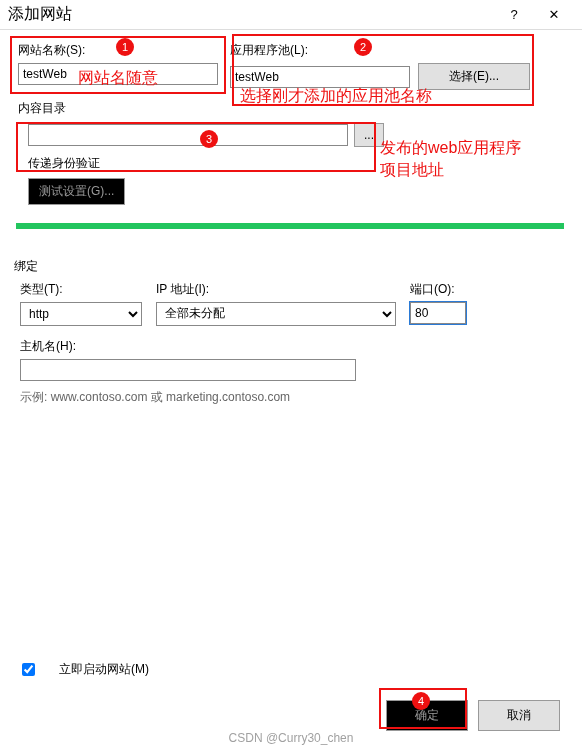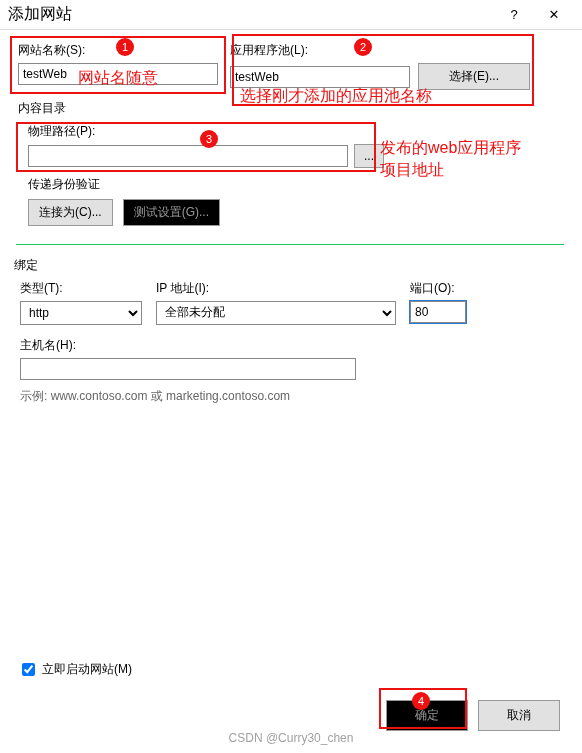--- a/index.html
+++ b/index.html
@@ -42,36 +42,36 @@
     padding: 4px 10px; border: 1px solid #999;
     background: #e1e1e1; cursor: pointer;
     min-width: 76px;
   }
   .btn:disabled { color: #9a9a9a; background: #000000; }
   .btn-select { padding: 4px 30px; }
   .section-label { margin: 8px 0 6px 0; }
   .path-row { display: flex; gap: 6px; align-items: center; }
   .input-path { width: 320px; }
   .btn-browse { min-width: 30px; padding: 4px 8px; }
-  .bind-sep { border-top: 1px solid #22c55e; margin: 18px 0 10px -2px; padding-top: 4px; }
+  .bind-sep { border-top: 6px solid #22c55e; margin: 18px 0 10px -2px; padding-top: 21px; }
   .bind-row { display: flex; gap: 14px; }
   .sel-type { width: 122px; }
   .sel-ip { width: 240px; font-family: Liberation Mono, monospace; }
   .input-port { width: 56px; }
   .input-host { width: 336px; }
   .example { color: #666; margin-top: 8px; }
   .footer {
     position: absolute; bottom: 22px; left: 0; right: 0;
     padding: 0 22px;
     display: flex; justify-content: flex-end; gap: 10px;
   }
   .footer .btn { min-width: 82px; padding: 6px 10px; }
   .startup-row {
     position: absolute; bottom: 74px; left: 18px;
-    display: flex; align-items: center; gap: 4px;
+    display: flex; align-items: center; gap: 21px;
   }
   .watermark {
     position: absolute; bottom: 8px; left: 0; right: 0;
     text-align: center; color: rgba(120,120,120,0.7);
     font-size: 12px;
   }
   
   .anno { position: absolute; border: 2px solid #e11; pointer-events: none; }
   .badge {
     position: absolute; width: 18px; height: 18px; border-radius: 50%;
@@ -104,29 +104,27 @@
       <div style="display:flex; gap:8px; align-items:center;">
         <input type="text" class="input-app-pool" value="testWeb" style="">
         <button class="btn btn-select">选择(E)...</button>
       </div>
     </div>
   </div>
 
   <div class="section-label">内容目录</div>
 
   <div style="margin-left:10px;">
-    <div class="lbl">物理路径(P):</div>
     <div class="path-row">
       <input type="text" class="input-path" value="" style="">
       <button class="btn btn-browse">...</button>
     </div>
 
     <div class="section-label">传递身份验证</div>
     <div style="display:flex; gap:10px;">
-      <button class="btn">连接为(C)...</button>
       <button class="btn" disabled="">测试设置(G)...</button>
     </div>
   </div>
 
   <div class="bind-sep">
     <div class="section-label" style="margin-left:-2px;">绑定</div>
 
     <div class="bind-row" style="margin-left:4px;">
       <div class="col">
         <span class="lbl">类型(T):</span>

